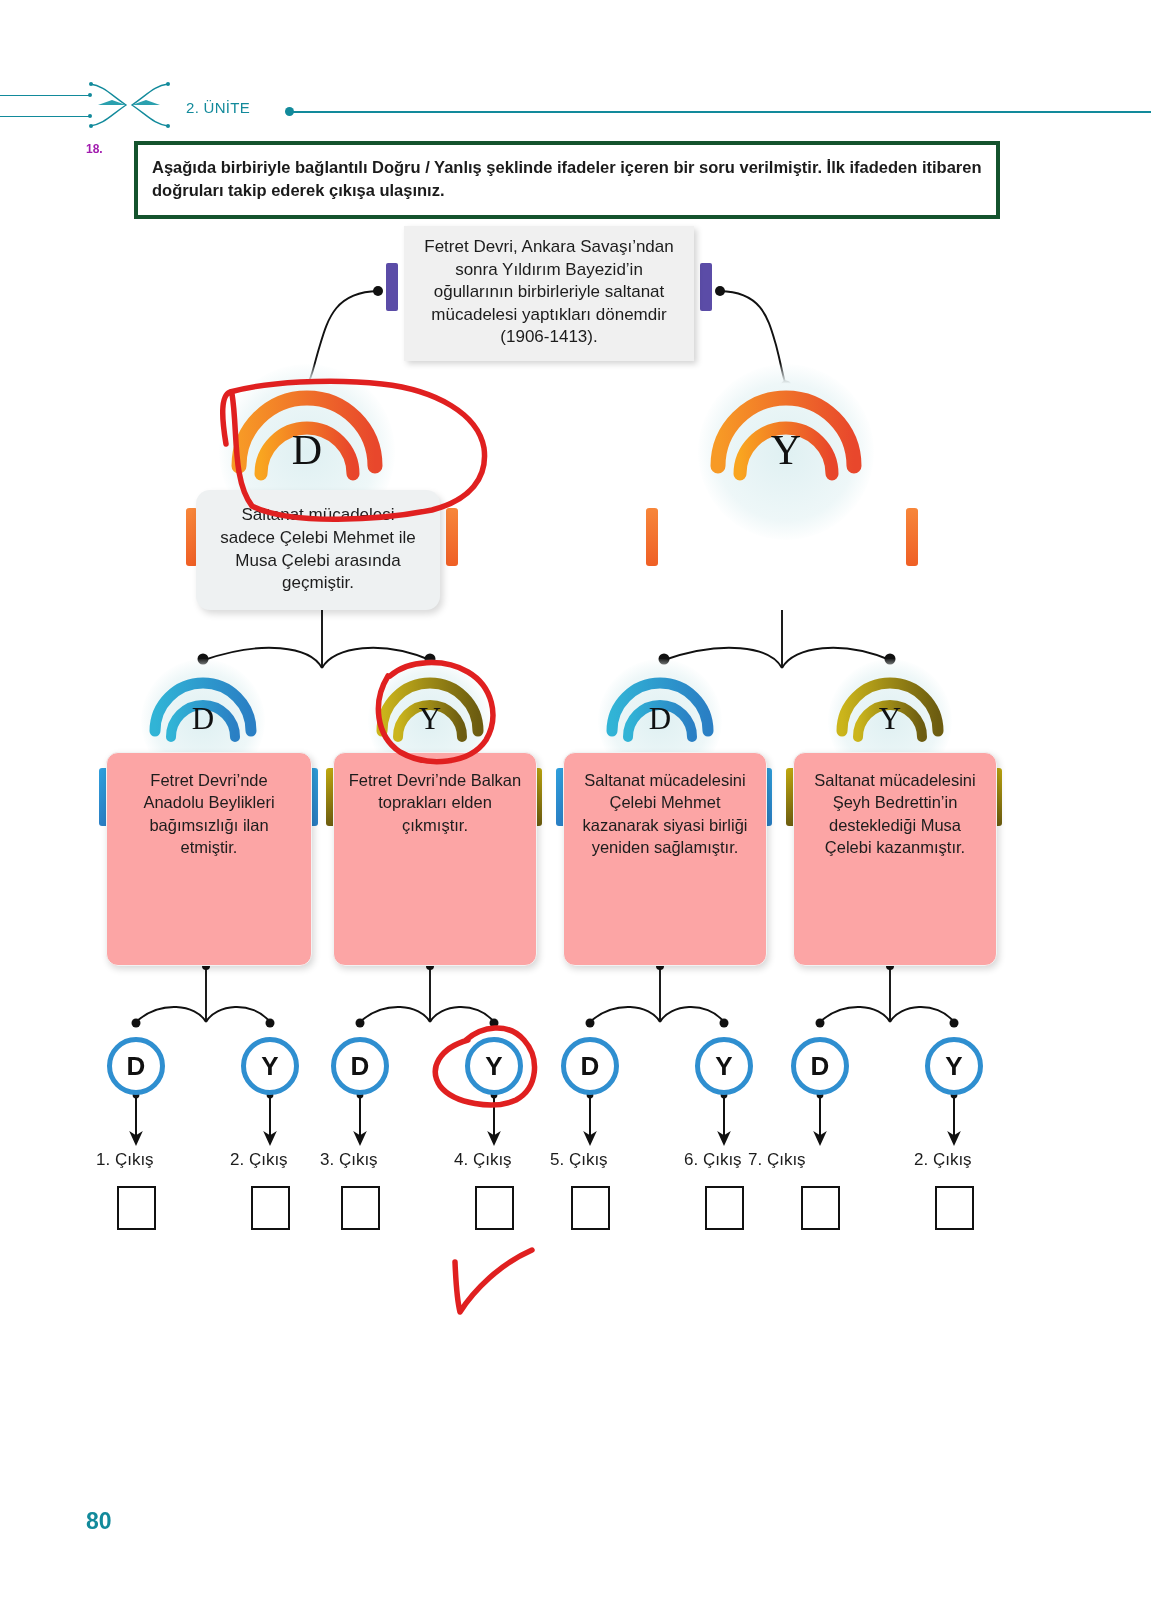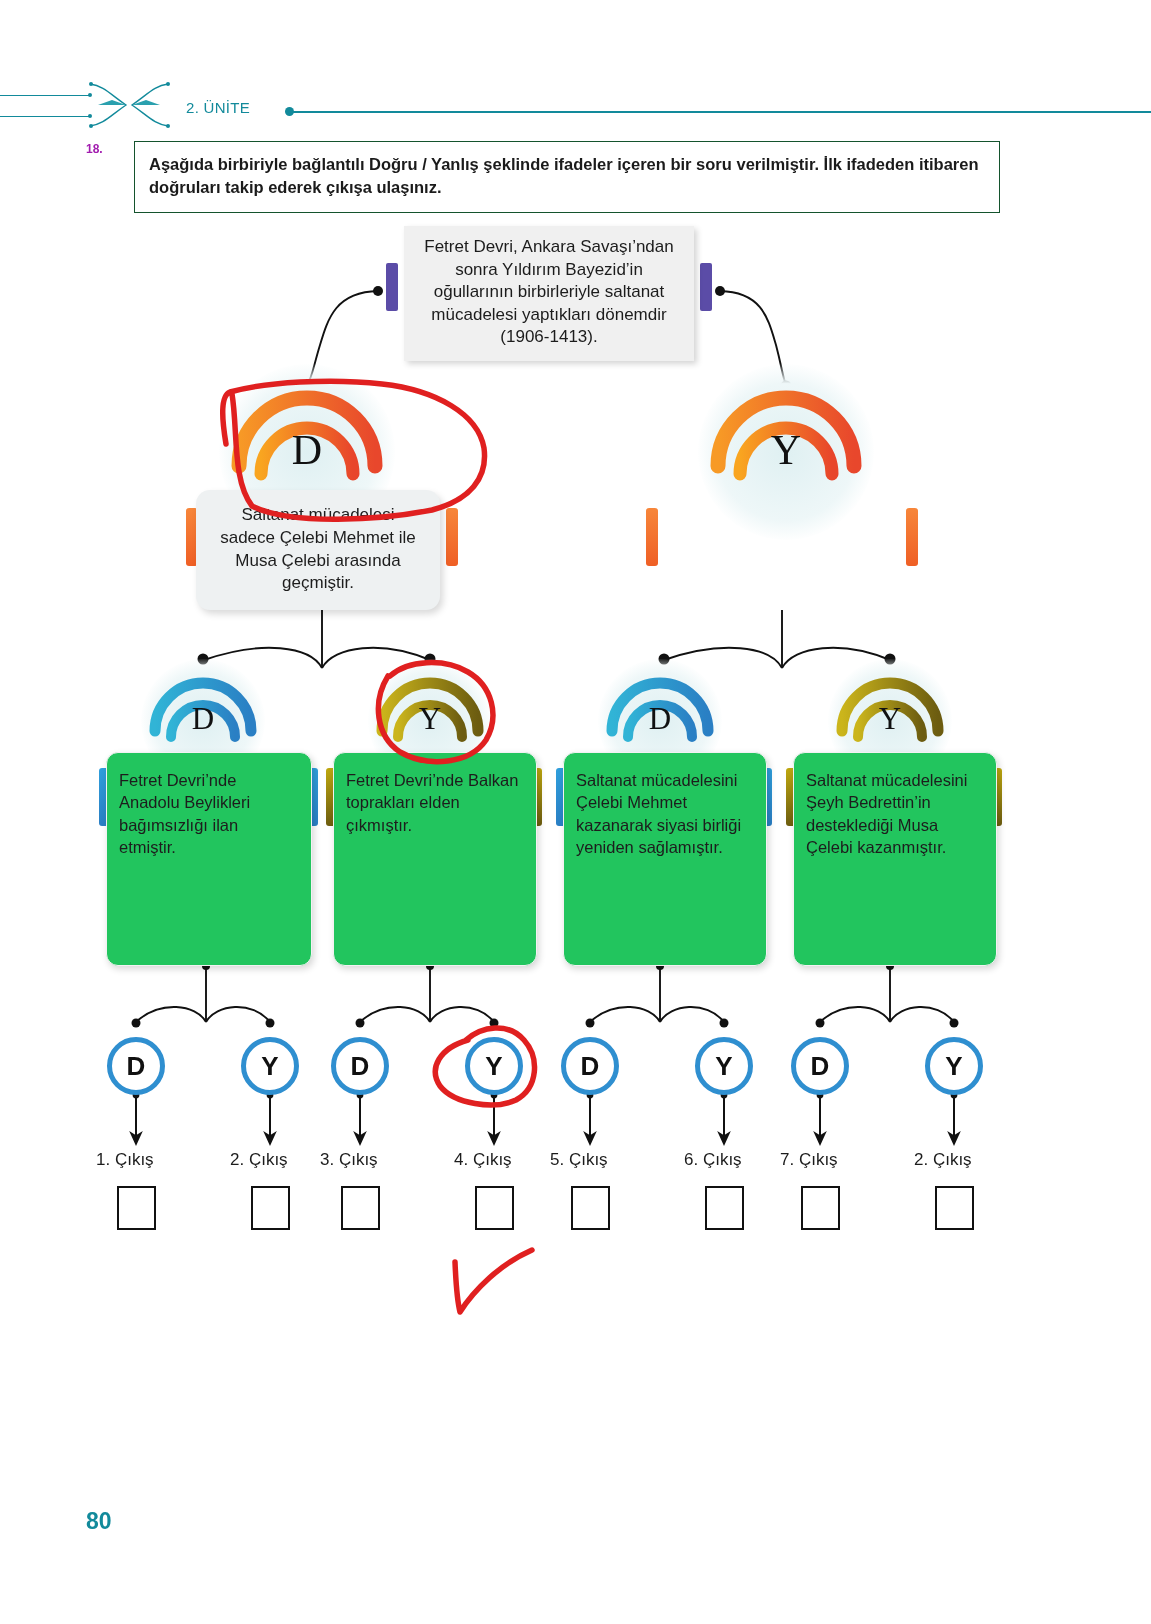--- a/index.html
+++ b/index.html
@@ -27,21 +27,21 @@
   .hdr-dot-c{position:absolute;left:285px;top:67px;width:9px;height:9px;border-radius:50%;background:#128a9b;}
   .hdr-line-c{position:absolute;left:292px;top:71px;width:859px;height:1.5px;background:#128a9b;}
 
   
   .q-number{
     position:absolute;left:86px;top:142px;
     font-size:12px;font-weight:bold;color:#a21caf;
   }
   .q-box{
     position:absolute;left:134px;top:141px;width:866px;
-    border:1px solid #14532d;
+    border:4px solid #14532d;
     box-sizing:border-box;
     padding:11px 14px 12px 14px;
     background:#fff;
   }
   .q-text{font-size:16.5px;font-weight:bold;color:#1b1b1b;line-height:1.42;}
 
   
   .flow{position:absolute;left:0;top:0;width:1151px;height:1624px;pointer-events:none;}
 
   
@@ -61,23 +61,23 @@
   .card{
     position:absolute;background:#eef1f2;border-radius:14px;
     box-shadow:3px 4px 7px rgba(0,0,0,.15);
     text-align:center;box-sizing:border-box;
   }
   .card .txt{font-size:17px;color:#1d1d1d;line-height:1.34;}
   .card2{padding:14px 16px;}
 
   
   .card3{
-    position:absolute;background:#22c55e;border-radius:12px;
+    position:absolute;background:#fca5a5;border-radius:12px;
     box-shadow:2px 3px 7px rgba(0,0,0,.16);
-    text-align:left;box-sizing:border-box;padding:16px 12px;
+    text-align:center;box-sizing:border-box;padding:16px 12px;
     border:1px solid #f2f2f2;
   }
   .card3 .txt{font-size:16.5px;color:#1d1d1d;line-height:1.36;}
 
   .sbar{position:absolute;width:12px;height:58px;border-radius:3px;}
   .sbar.orange{background:linear-gradient(180deg,#f7863a,#ef5f25);}
   .sbar.blue{background:linear-gradient(180deg,#2f9fdc,#2a7fc4);}
   .sbar.olive{background:linear-gradient(180deg,#bfa80f,#6d5d10);}
 
   
@@ -339,21 +339,21 @@
   <div class="scirc" style="left:695px;top:1037px;">Y</div>
   <div class="scirc" style="left:791px;top:1037px;">D</div>
   <div class="scirc" style="left:925px;top:1037px;">Y</div>
 
   <div class="exit-lbl" style="left:96px;top:1150px;">1. Çıkış</div>
   <div class="exit-lbl" style="left:230px;top:1150px;">2. Çıkış</div>
   <div class="exit-lbl" style="left:320px;top:1150px;">3. Çıkış</div>
   <div class="exit-lbl" style="left:454px;top:1150px;">4. Çıkış</div>
   <div class="exit-lbl" style="left:550px;top:1150px;">5. Çıkış</div>
   <div class="exit-lbl" style="left:684px;top:1150px;">6. Çıkış</div>
-  <div class="exit-lbl" style="left:780px;top:1150px;">7. Çıkış</div>
+  <div class="exit-lbl" style="left:748px;top:1150px;">7. Çıkış</div>
   <div class="exit-lbl" style="left:914px;top:1150px;">2. Çıkış</div>
 
   <div class="ansbox" style="left:117px;top:1186px;"></div>
   <div class="ansbox" style="left:251px;top:1186px;"></div>
   <div class="ansbox" style="left:341px;top:1186px;"></div>
   <div class="ansbox" style="left:475px;top:1186px;"></div>
   <div class="ansbox" style="left:571px;top:1186px;"></div>
   <div class="ansbox" style="left:705px;top:1186px;"></div>
   <div class="ansbox" style="left:801px;top:1186px;"></div>
   <div class="ansbox" style="left:935px;top:1186px;"></div>

